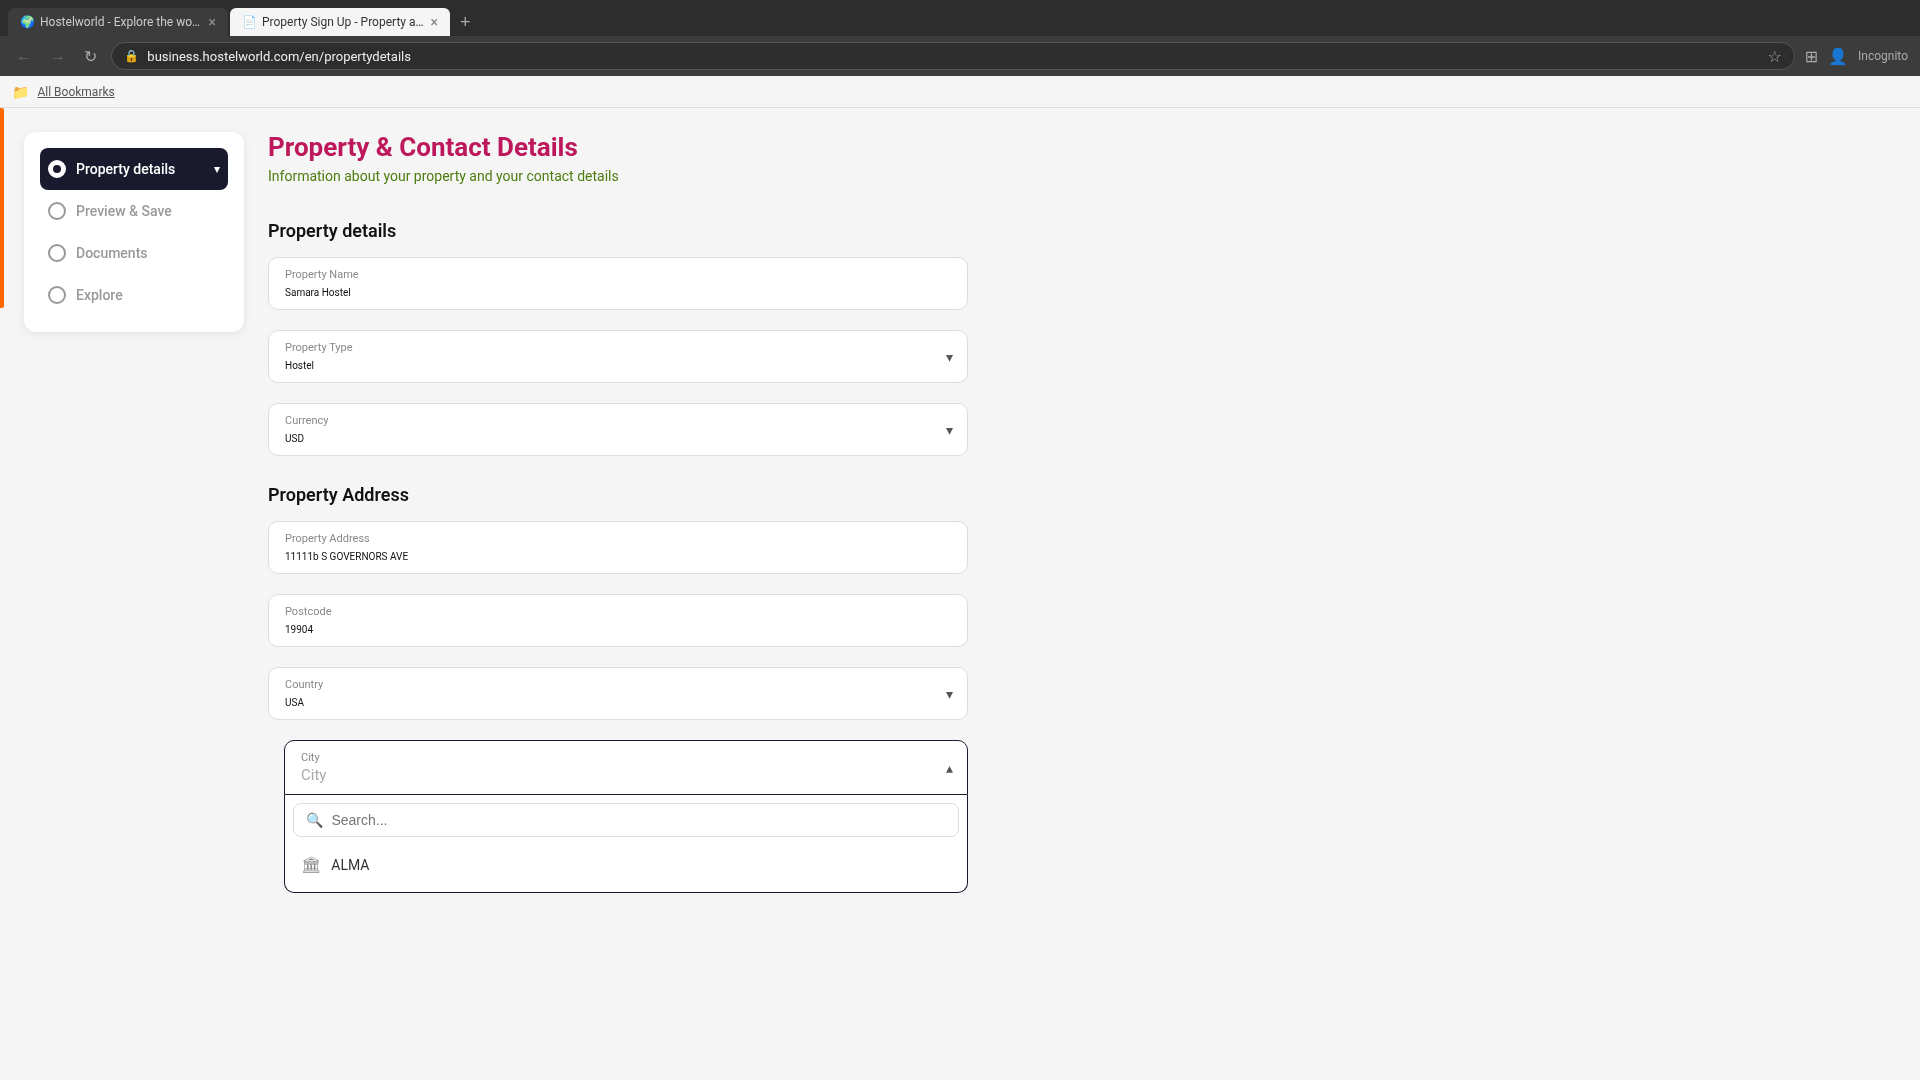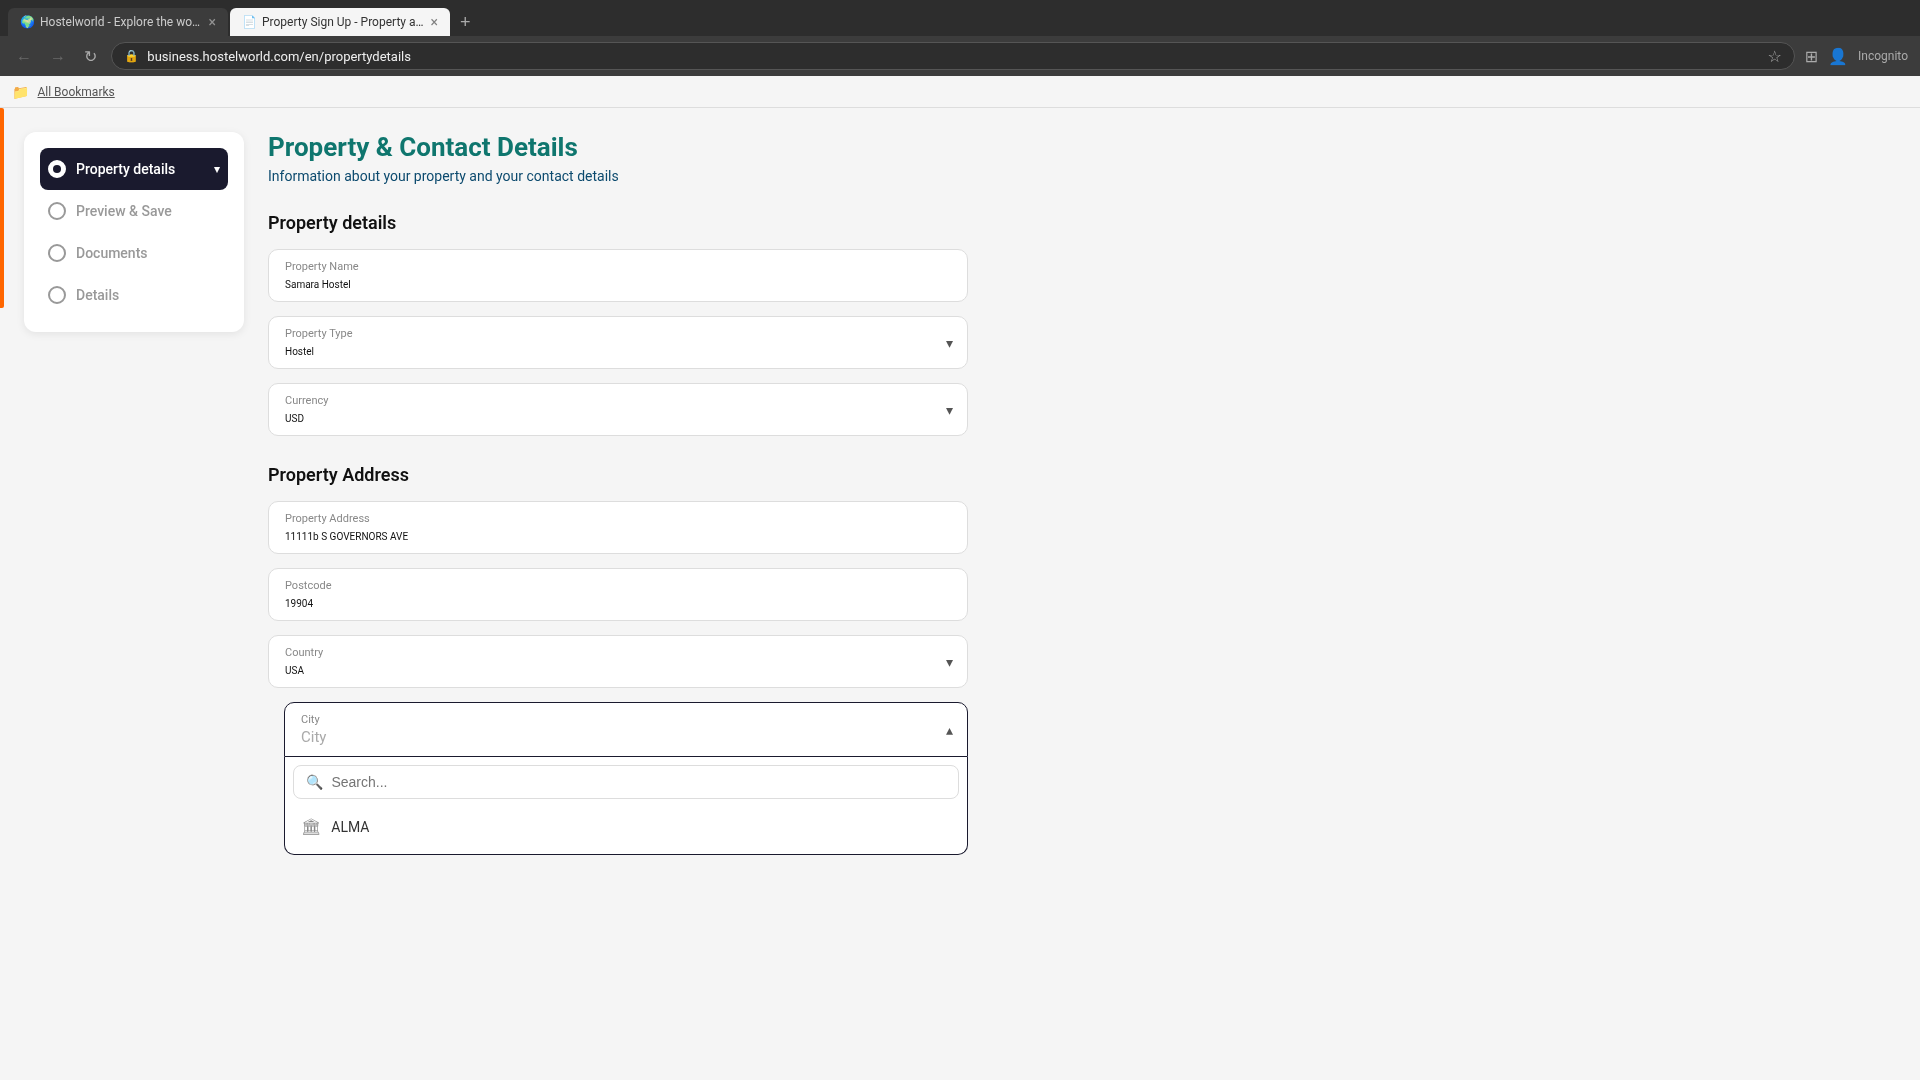--- a/index.html
+++ b/index.html
@@ -207,42 +207,42 @@
 
     
     .main-content {
       flex: 1;
       max-width: 700px;
     }
 
     .page-title {
       font-size: 26px;
       font-weight: 700;
-      color: #0f766e;
+      color: #be185d;
       margin-bottom: 6px;
     }
     .page-subtitle {
       font-size: 14px;
-      color: #0c4a6e;
-      margin-bottom: 28px;
+      color: #4d7c0f;
+      margin-bottom: 36px;
     }
 
     .section-title {
       font-size: 18px;
       font-weight: 600;
       color: #111;
       margin-bottom: 16px;
     }
 
     .form-field {
       background: white;
       border: 1.5px solid #ddd;
       border-radius: 10px;
       padding: 10px 16px;
-      margin-bottom: 14px;
+      margin-bottom: 20px;
       position: relative;
     }
     .field-label {
       font-size: 11px;
       color: #888;
       margin-bottom: 2px;
       display: block;
     }
     .field-value {
       font-size: 10px;
@@ -403,21 +403,21 @@
         <span class="sidebar-label">Preview &amp; Save</span>
       </div>
 
       <div class="sidebar-item">
         <div class="sidebar-dot"></div>
         <span class="sidebar-label">Documents</span>
       </div>
 
       <div class="sidebar-item">
         <div class="sidebar-dot"></div>
-        <span class="sidebar-label">Details</span>
+        <span class="sidebar-label">Explore</span>
       </div>
 
     </div>
   </div>
 
   <div class="main-content">
 
     <h1 class="page-title">Property &amp; Contact Details</h1>
     <p class="page-subtitle">Information about your property and your contact details</p>
 

